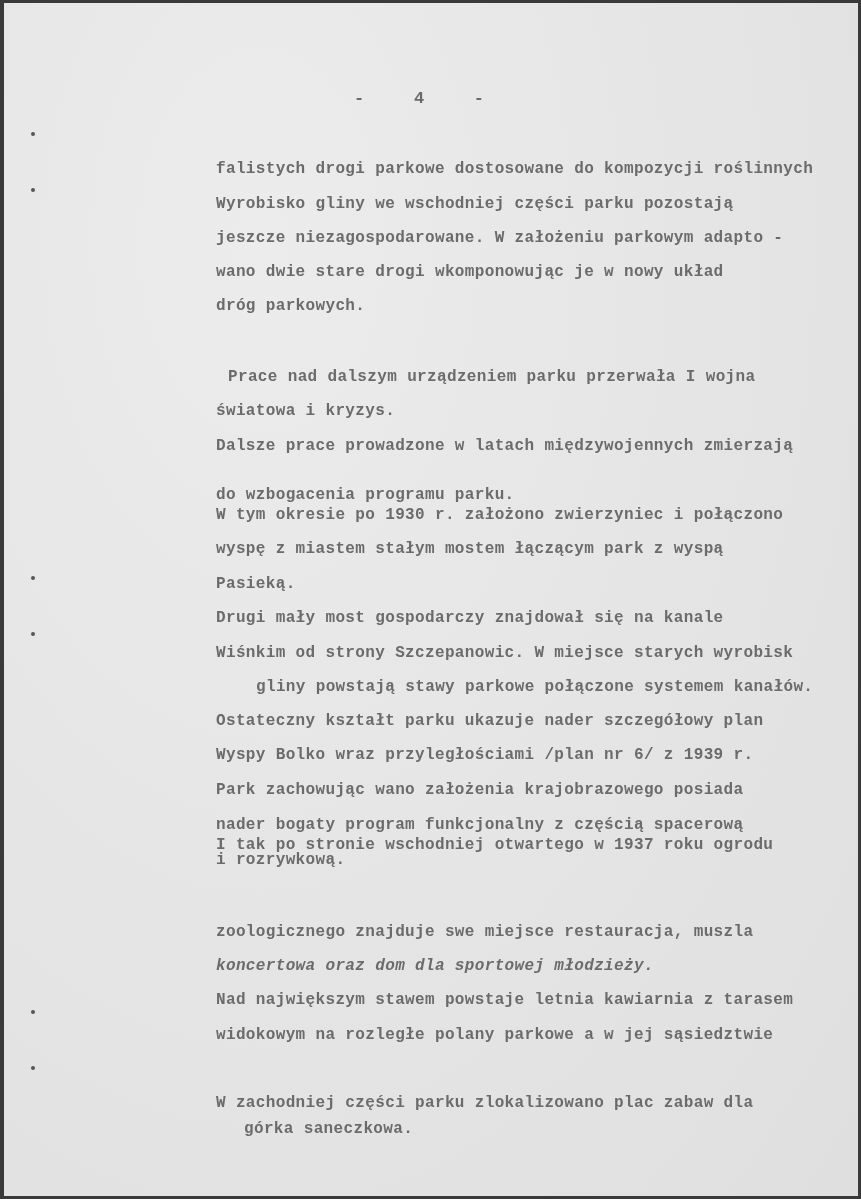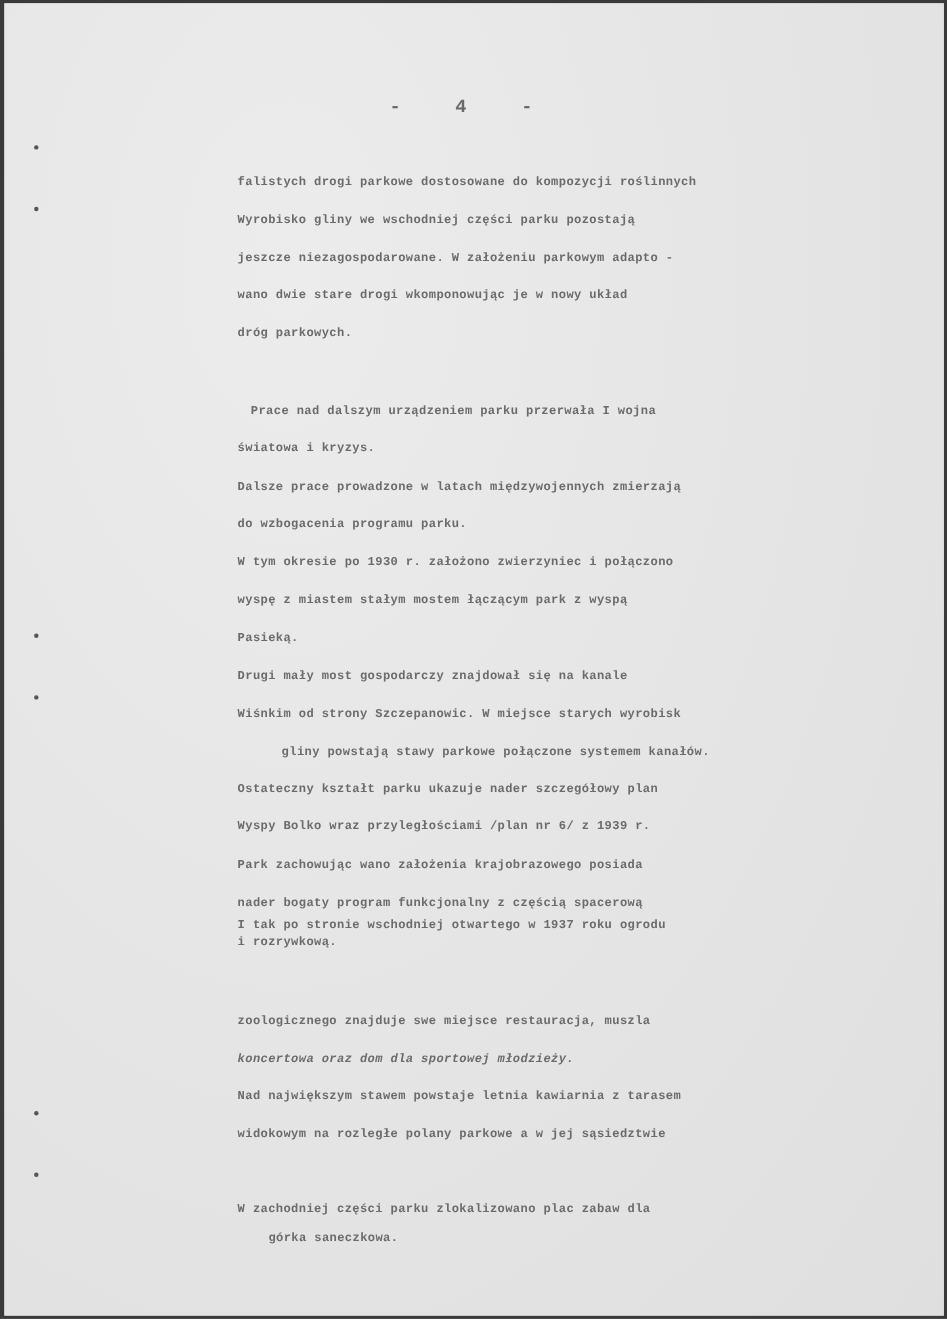--- a/index.html
+++ b/index.html
@@ -15,21 +15,21 @@
     }
     .header {
       position: absolute; top: 86px; left: 350px; width: 130px;
       font-family: "Liberation Mono", "DejaVu Sans Mono", monospace;
       font-weight: bold; font-size: 17px; color: #6a6a6a;
       display: flex; justify-content: space-between;
     }
     .line {
       position: absolute; left: 212px;
       font-family: "Liberation Mono", "DejaVu Sans Mono", monospace;
-      font-weight: bold; font-size: 11px; letter-spacing: 0.35px;
+      font-weight: bold; font-size: 16px; letter-spacing: 0.35px;
       color: #6b6b6b; white-space: pre;
     }
     .dot {
       position: absolute; left: 27px; width: 4px; height: 4px;
       border-radius: 50%; background: #555;
     }
   </style>
 </head>
 <body>
 
@@ -41,21 +41,21 @@
   </div>
   <div id="body-text">
       <div class="line" style="top: 157px;">falistych drogi parkowe dostosowane do kompozycji roślinnych</div>
       <div class="line" style="top: 192px;">Wyrobisko gliny we wschodniej części parku pozostają</div>
       <div class="line" style="top: 226px;">jeszcze niezagospodarowane. W założeniu parkowym adapto -</div>
       <div class="line" style="top: 260px;">wano dwie stare drogi wkomponowując je w nowy układ</div>
       <div class="line" style="top: 294px;">dróg parkowych.</div>
       <div class="line" style="top: 365px; margin-left: 12px;">Prace nad dalszym urządzeniem parku przerwała I wojna</div>
       <div class="line" style="top: 399px;">światowa i kryzys.</div>
       <div class="line" style="top: 434px;">Dalsze prace prowadzone w latach międzywojennych zmierzają</div>
-      <div class="line" style="top: 468px;">do wzbogacenia programu parku.</div>
+      <div class="line" style="top: 483px;">do wzbogacenia programu parku.</div>
       <div class="line" style="top: 503px;">W tym okresie po 1930 r. założono zwierzyniec i połączono</div>
       <div class="line" style="top: 537px;">wyspę z miastem stałym mostem łączącym park z wyspą</div>
       <div class="line" style="top: 572px;">Pasieką.</div>
       <div class="line" style="top: 606px;">Drugi mały most gospodarczy znajdował się na kanale</div>
       <div class="line" style="top: 641px;">Wiśnkim od strony Szczepanowic. W miejsce starych wyrobisk</div>
       <div class="line" style="top: 675px; margin-left: 40px;">gliny powstają stawy parkowe połączone systemem kanałów.</div>
       <div class="line" style="top: 709px;">Ostateczny kształt parku ukazuje nader szczegółowy plan</div>
       <div class="line" style="top: 743px;">Wyspy Bolko wraz przyległościami /plan nr 6/ z 1939 r.</div>
       <div class="line" style="top: 778px;">Park zachowując wano założenia krajobrazowego posiada</div>
       <div class="line" style="top: 813px;">nader bogaty program funkcjonalny z częścią spacerową</div>

